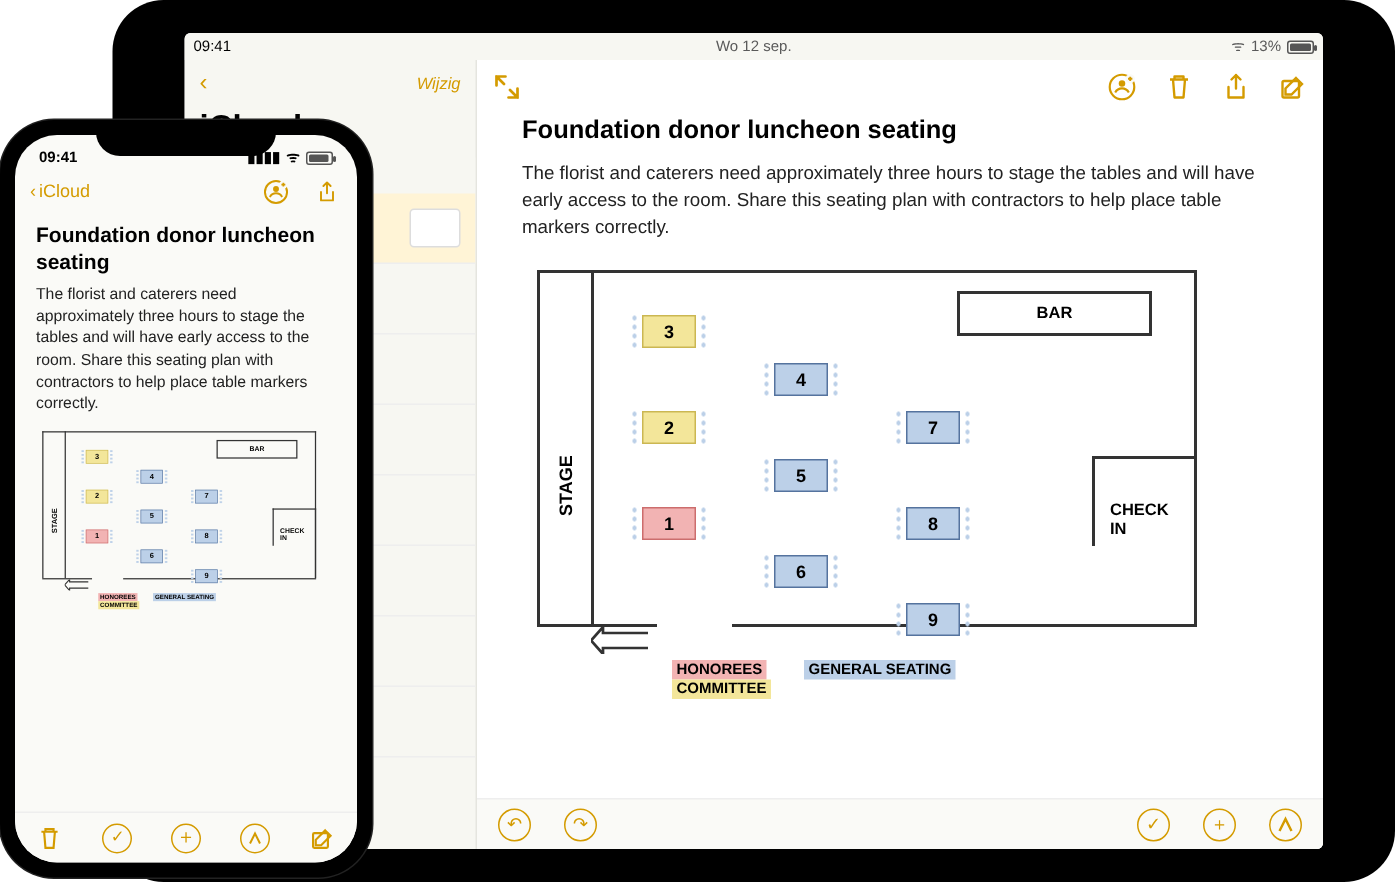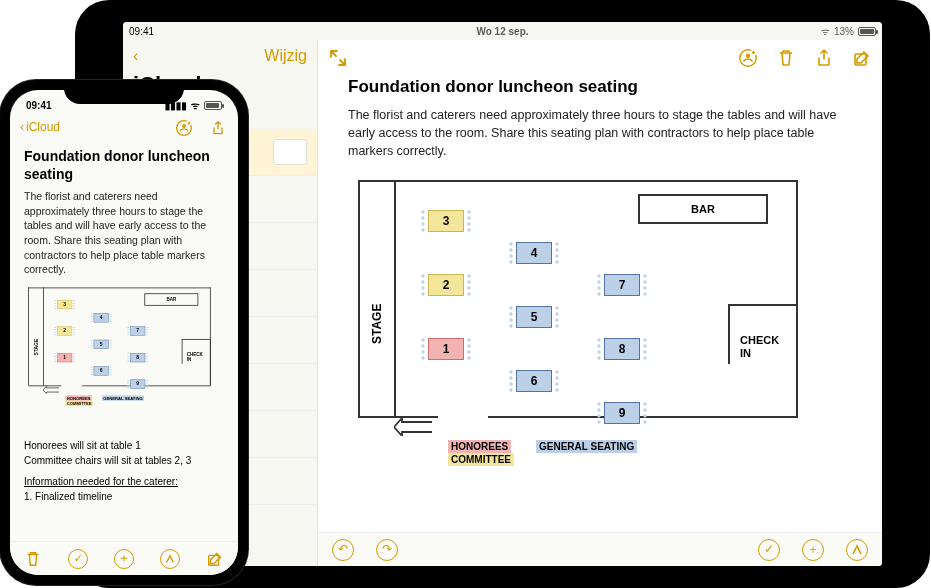--- a/index.html
+++ b/index.html
@@ -32,37 +32,37 @@
   }
   .ipad-status {
     height: 18px;
     display: flex;
     justify-content: space-between;
     align-items: center;
     padding: 0 6px;
     font-size: 10px;
     background: #f7f7f2;
   }
-  .ipad-status .center { position: absolute; left:50%; transform:translateX(-50%); color:#5a5a5a;font-weight:bold;}
+  .ipad-status .center { position: absolute; left:50%; transform:translateX(-50%); color:#5a5a5a;}
   .ipad-status .right { display:flex; gap:4px; align-items:center; color:#5a5a5a;}
   .ipad-body { flex:1; display:flex; overflow:hidden; }
   
   .ipad-list {
     width: 195px;
     background: #f7f7f2;
     display:flex; flex-direction:column;
     border-right: 1px solid #e5e5df;
     overflow:hidden;
   }
   .ipad-list-header {
     display:flex; justify-content:space-between; align-items:center;
     padding: 6px 10px 2px 10px;
   }
   .ipad-back { color:#d49b00; font-size:16px; }
-  .ipad-edit { color:#d49b00; font-size:16px; font-weight:500; cursor:pointer; }
+  .ipad-edit { color:#d49b00; font-size:11px; font-weight:500; cursor:pointer;font-style:italic; }
   .ipad-title {
     font-size:22px; font-weight:700; padding:2px 10px 6px 10px;
   }
   .ipad-search {
     height:24px; background:#f7f7f2; padding:0 10px 4px 10px;
   }
   .note-item {
     padding: 8px 10px 8px 14px;
     border-bottom: 1px solid #eee;
     display:flex; flex-direction:column;
@@ -404,26 +404,20 @@
           <div class="check-lbl" style="left:392px; top:160px;"><span>CHECK</span><br><span>IN</span></div>
           <div class="arrow" style="left:46px; top:244px;"><svg viewBox="0 0 40 18">
                 <path d="M38 4 H8 L8 0 L0 9 L8 18 L8 14 H38" stroke="#333" stroke-width="1.8" fill="none"></path>
               </svg></div>
           <div class="legend" style="left:100px; top:266px;">
             <div><span class="hi">HONOREES</span><br><span class="co">COMMITTEE</span></div>
             <div><span class="gs">GENERAL SEATING</span></div>
           </div>
         </div>
       </div>
-      <div class="ip-extra">
-        <div>Honorees will sit at table 1</div>
-        <div>Committee chairs will sit at tables 2, 3</div>
-        <div class="hdr">Information needed for the caterer:</div>
-        <div>1.   Finalized timeline</div>
-      </div>
     </div>
     <div class="ip-bottombar">
       <span class="tbicon">
         <svg width="18" height="18" viewBox="0 0 20 20">
             <path d="M4 5h12 M7 5V3h6v2 M6 5l1 12h6l1-12" stroke="#d49b00" stroke-width="1.6" fill="none"></path>
           </svg>
       </span>
       <span class="circle-btn" style="width:20px;height:20px;border-width:1.4px;font-size:11px">✓</span>
       <span class="circle-btn" style="width:20px;height:20px;border-width:1.4px;font-size:13px">＋</span>
       <span class="circle-btn" style="width:20px;height:20px;border-width:1.4px">

